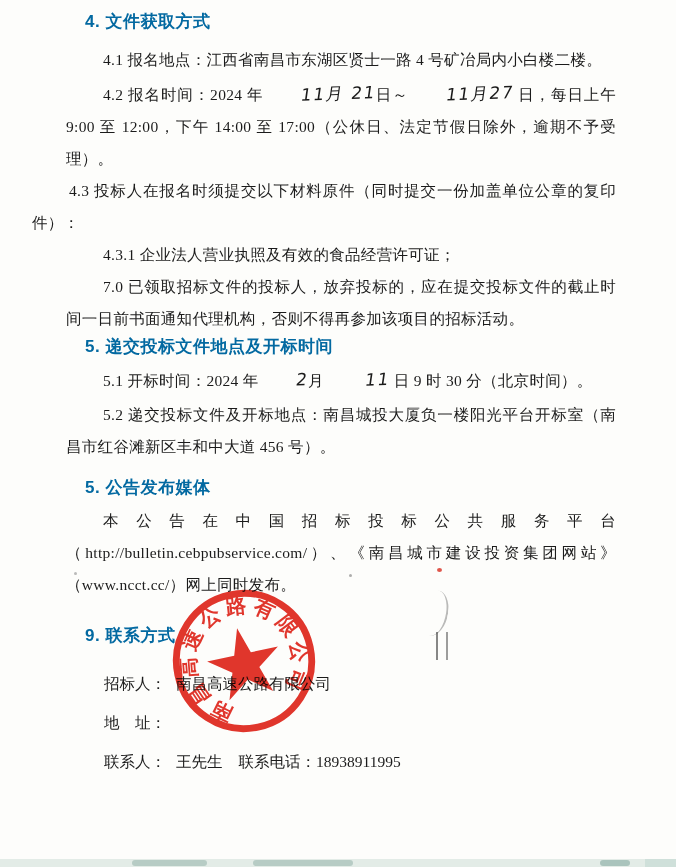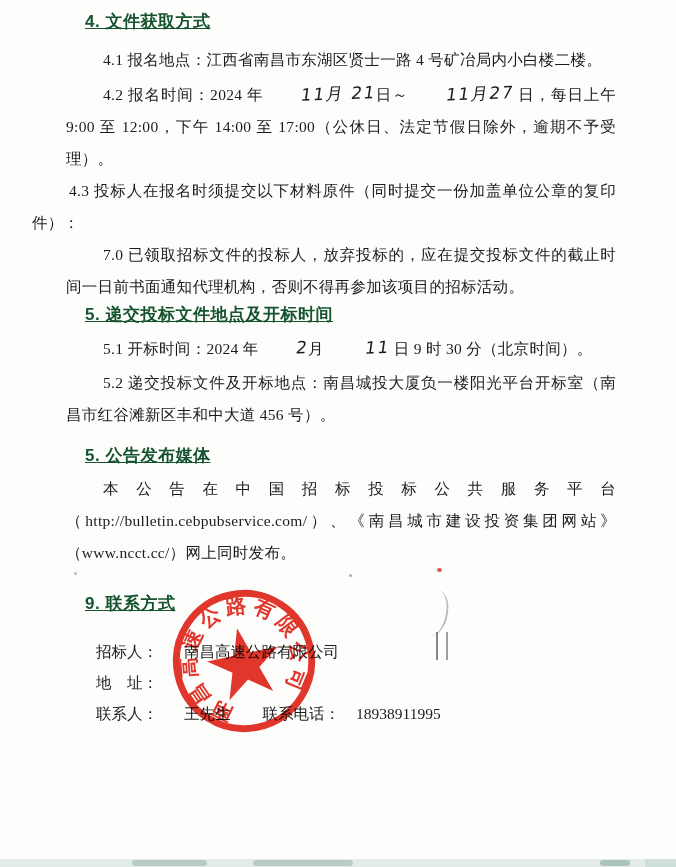--- a/index.html
+++ b/index.html
@@ -7,22 +7,22 @@
     position:relative;
     width:676px;height:867px;
     background:#fdfdfb;
     overflow:hidden;
     font-family:"Liberation Serif", serif;
     color:#1b1b1b;
   }
   .content{position:absolute;top:0;left:0;width:676px;}
   h2.sec-heading{
     font-family:"Liberation Sans", sans-serif;
-    font-size:17px;font-weight:bold;color:#14532d;
-    margin:0 0 0 85px;padding:0;letter-spacing:.5px;text-decoration:underline;
+    font-size:17px;font-weight:bold;color:#0369a1;
+    margin:0 0 0 85px;padding:0;letter-spacing:.5px;
   }
   .para{
     margin:0 60px 0 66px;
     text-indent:37px;
     font-size:15.5px;
     line-height:32px;
     letter-spacing:.3px;
     text-align:justify;
   }
   .hand{
@@ -42,21 +42,21 @@
   #p432{margin-top:0px;}
   #p44{margin-top:0px;}
   #sec5-heading{}
   #p51{margin-top:7px;}
   #p52{margin-top:2px;}
   #sec6-heading{margin-top:13px;}
   #p61{margin-top:6px;}
   #sec7-heading{margin-top:23px;}
   
   .contact-block{margin:21px 0 0 96px;font-size:15.5px;}
-  .contact-row{display:flex;line-height:31px;margin:0;gap:16px;}
+  .contact-row{display:flex;line-height:31px;margin:8px;}
   .contact-row .lbl{min-width:72px;}
   .contact-row .phone-lbl{margin-left:16px;}
   
   .stamp{
     position:absolute;left:168px;top:584px;
     width:152px;height:154px;
     transform:rotate(-12deg);
     mix-blend-mode:multiply;
     opacity:.93;
   }
@@ -88,20 +88,21 @@
   <div class="content">
 
     <h2 class="sec-heading" id="sec4-heading">4. 文件获取方式</h2>
 
     <p class="para" id="p41">4.1 报名地点：江西省南昌市东湖区贤士一路 4 号矿冶局内小白楼二楼。</p>
 
     <p class="para" id="p42"><span>4.2 报名时间：2024 年</span><span class="hand">11月 21</span><span>日～</span><span class="hand">11月27</span><span> 日，每日上午 9:00 至 12:00，下午 14:00 至 17:00（公休日、法定节假日除外，逾期不予受理）。</span></p>
 
     <p class="para" id="p43">4.3 投标人在报名时须提交以下材料原件（同时提交一份加盖单位公章的复印件）：</p>
 
+    <p class="para" id="p431">4.3.1 企业法人营业执照及有效的食品经营许可证；</p>
 
 
     <p class="para" id="p44">7.0 已领取招标文件的投标人，放弃投标的，应在提交投标文件的截止时间一日前书面通知代理机构，否则不得再参加该项目的招标活动。</p>
 
     <h2 class="sec-heading" id="sec5-heading">5. 递交投标文件地点及开标时间</h2>
 
     <p class="para" id="p51"><span>5.1 开标时间：2024 年</span><span class="hand">2</span><span>月 </span><span class="hand">11</span><span> 日 9 时 30 分（北京时间）。</span></p>
 
     <p class="para" id="p52">5.2 递交投标文件及开标地点：南昌城投大厦负一楼阳光平台开标室（南昌市红谷滩新区丰和中大道 456 号）。</p>
 

